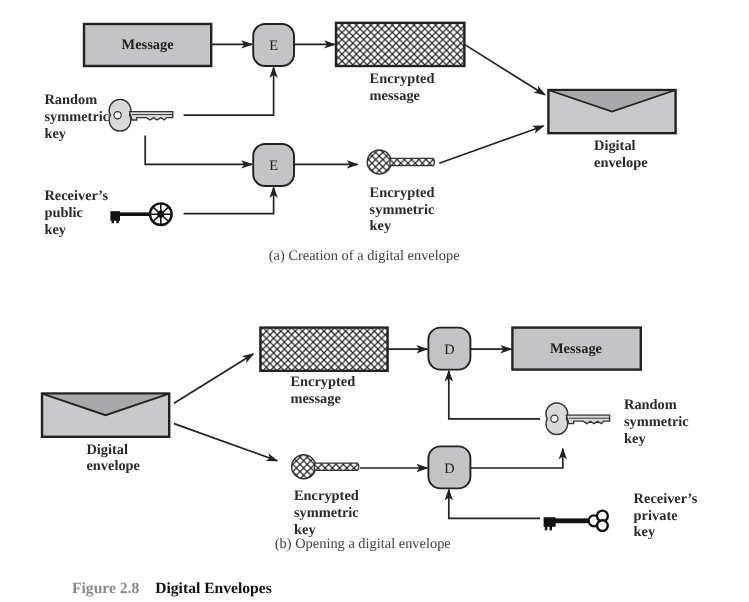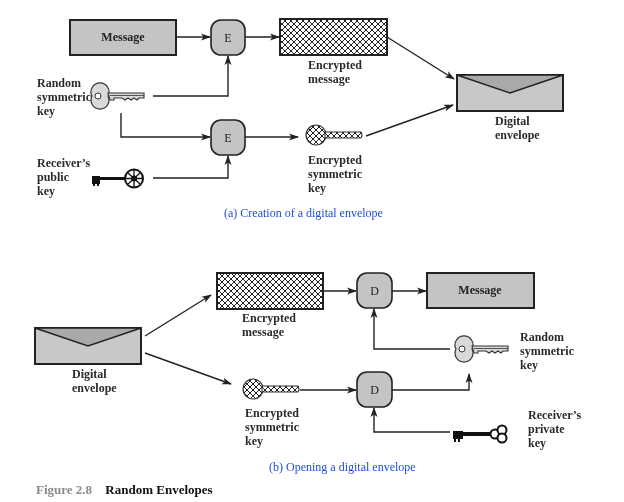--- a/index.html
+++ b/index.html
@@ -1,23 +1,23 @@
 <!DOCTYPE html>
 <html><head>
 <meta charset="utf-8">
 <style>
   html, body { margin: 0; padding: 0; background: #ffffff; }
   body { width: 624px; height: 502px; position: relative; overflow: hidden; font-family: "Liberation Serif", "DejaVu Serif", serif; color: #222; }
   svg { position: absolute; left: 0; top: 0; }
   .lbl { position: absolute; font-size: 12px; line-height: 14px; color: #2a2a2a; white-space: pre-line; font-weight: bold; }
   .boxlbl { font-weight: bold; font-size: 12px; fill: #222; font-family: "Liberation Serif", "DejaVu Serif", serif; }
   .oplbl { font-size: 12px; fill: #222; font-family: "Liberation Serif", "DejaVu Serif", serif; }
-  .caption { position: absolute; font-size: 12px; color: #1d4ed8; white-space: nowrap; }
+  .caption { position: absolute; font-size: 12px; color: #404040; white-space: nowrap; }
   .fig { position: absolute; left: 36px; top: 482px; font-size: 13px; white-space: nowrap; }
-  .fig .num { color: #8a8a8a; font-weight: bold; margin-right: 10px; }
+  .fig .num { color: #8a8a8a; font-weight: bold; margin-right: 10px; margin-left: 24px; }
   .fig .title { font-weight: bold; color: #111; }
 </style>
 </head>
 <body>
 
 <svg width="624" height="502" viewBox="0 0 624 502">
   <defs>
     <pattern id="hatch" width="6" height="6" patternUnits="userSpaceOnUse">
       <rect width="6" height="6" fill="#ffffff"></rect>
       <path d="M0,0 L6,6 M6,0 L0,6" stroke="#222" stroke-width="1"></path>
@@ -148,18 +148,18 @@
 message</div>
 <div class="lbl" style="left:245px; top:406px;">Encrypted
 symmetric
 key</div>
 <div class="lbl" style="left:520px; top:330px;">Random
 symmetric
 key</div>
 <div class="lbl" style="left:528px; top:408px;">Receiver’s
 private
 key</div>
-<div class="caption" style="left:229px; top:460px;margin-left:40px;">(b) Opening a digital envelope</div>
+<div class="caption" style="left:229px; top:446px;">(b) Opening a digital envelope</div>
 
 <div class="fig">
   <span class="num">Figure 2.8</span>
-  <span class="title">Random Envelopes</span>
+  <span class="title">Digital Envelopes</span>
 </div>
 
 </body></html>

